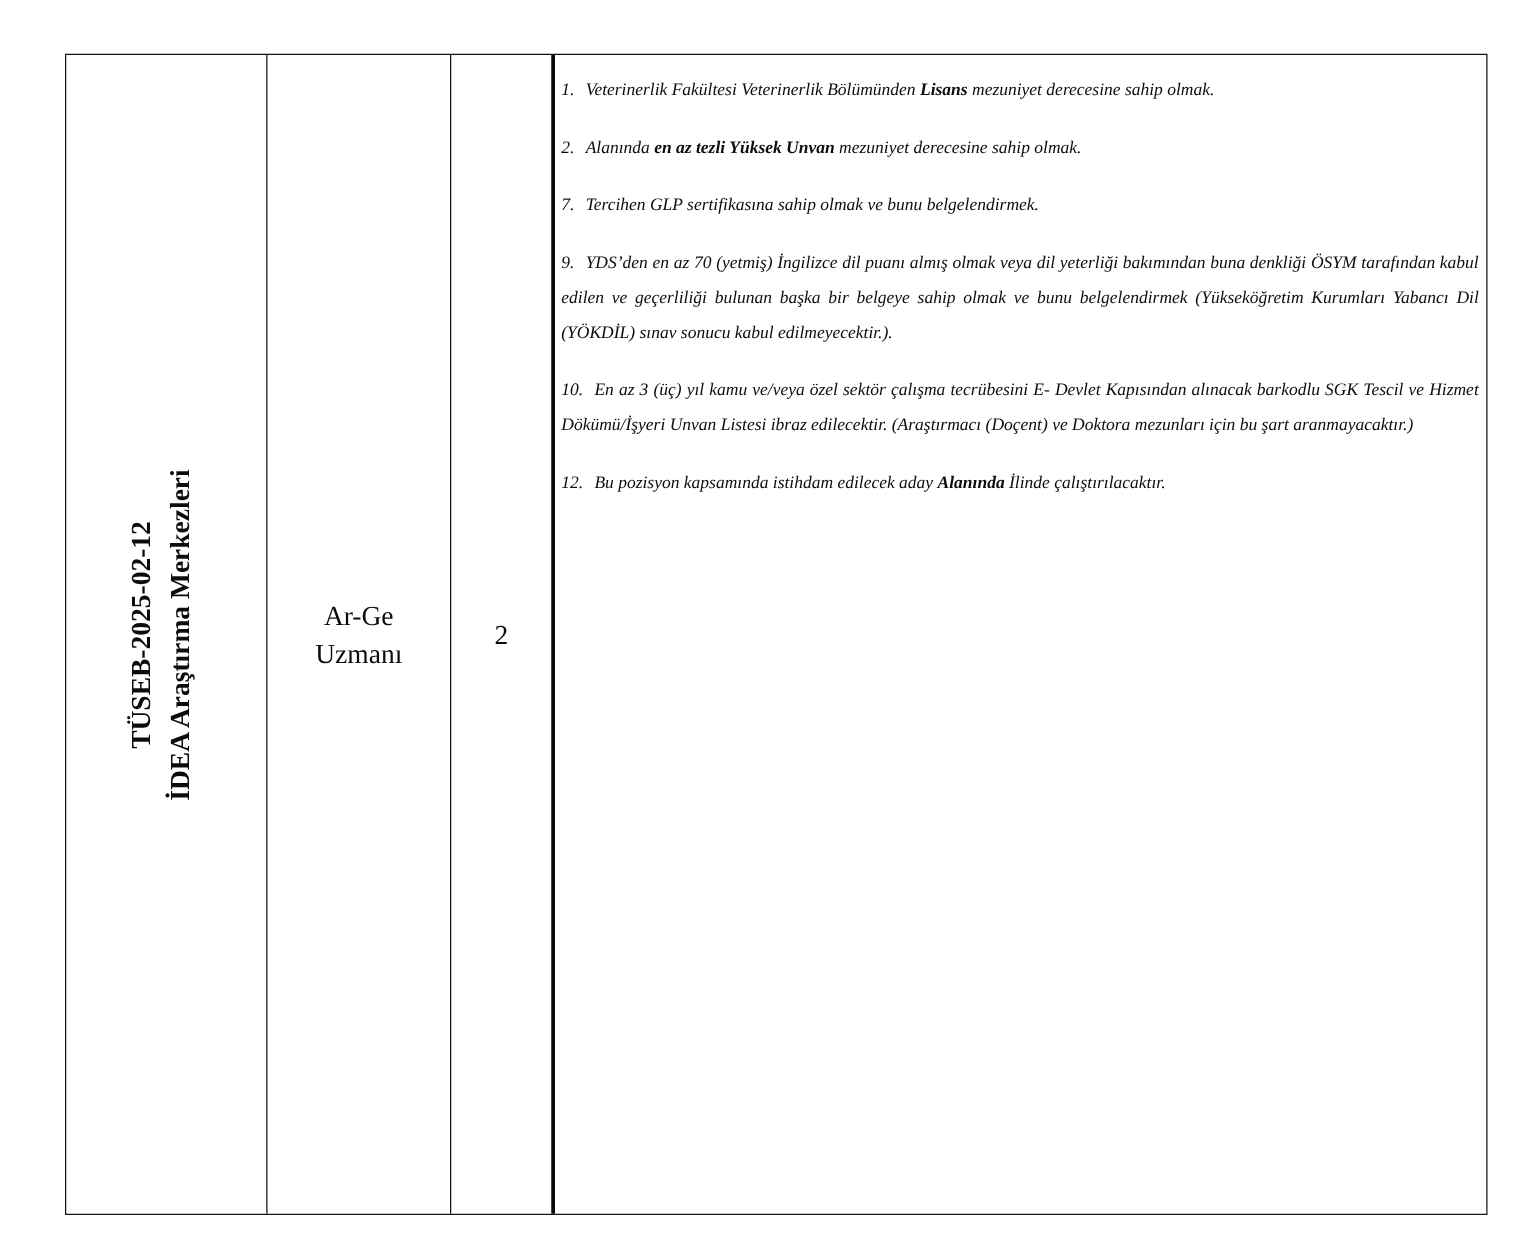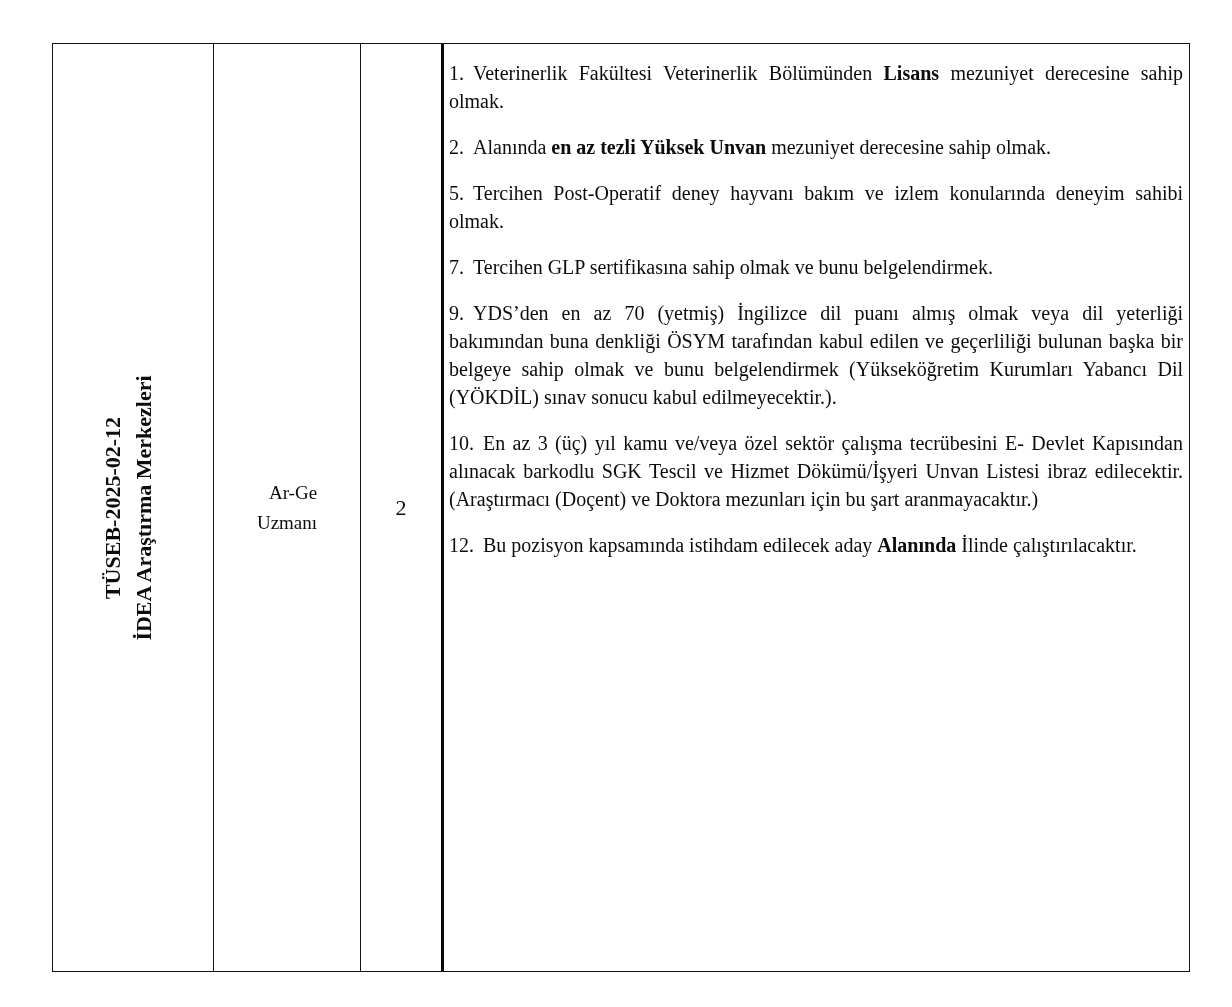--- a/index.html
+++ b/index.html
@@ -55,22 +55,22 @@
     font-weight: bold;
     font-size: 22px;
     line-height: 31px;
     white-space: nowrap;
     flex: 0 0 auto;
   }
 
   .col-position {
     width: 147px;
     border-right: 1.6px solid #141414;
-    text-align: right;
-    font-size: 19px;
+    text-align: center;
+    font-size: 22px;
     line-height: 30px;
     white-space: pre-line;
   }
 
   .col-count {
     width: 83px;
     border-right: 3.2px solid #0a0a0a;
     text-align: center;
     font-size: 22px;
   }
@@ -78,24 +78,25 @@
   .col-reqs {
     flex: 1;
     height: 100%;
     padding: 15px 6px 0 5px;
     display: block;
     overflow: hidden;
   }
 
   .req {
     margin: 0 0 18px 0;
-    font-size: 20px;
+    font-size: 14px;
     line-height: 28px;
     text-align: justify;
     color: #0c0c0c;
+    font-style: italic;
   }
 
   .req-num {
     padding-right: 9px;
   }
 
   .req .bold {
     font-weight: bold;
   }
 </style>
@@ -117,21 +118,20 @@
 Uzmanı</div>
     </div>
 
     <div class="cell col-count">
       <div>2</div>
     </div>
 
     <div class="col-reqs">
         <p class="req"><span class="req-num">1.</span><span>Veterinerlik Fakültesi Veterinerlik Bölümünden </span><span class="bold">Lisans</span><span> mezuniyet derecesine sahip olmak.</span></p>
         <p class="req"><span class="req-num">2.</span><span>Alanında </span><span class="bold">en az tezli Yüksek Unvan</span><span> mezuniyet derecesine sahip olmak.</span></p>
-        <p class="req"><span class="req-num">5.</span><span>Tercihen Post-Operatif deney hayvanı bakım ve izlem konularında deneyim sahibi olmak.</span></p>
         <p class="req"><span class="req-num">7.</span><span>Tercihen GLP sertifikasına sahip olmak ve bunu belgelendirmek.</span></p>
         <p class="req"><span class="req-num">9.</span><span>YDS’den en az 70 (yetmiş) İngilizce dil puanı almış olmak veya dil yeterliği bakımından buna denkliği ÖSYM tarafından kabul edilen ve geçerliliği bulunan başka bir belgeye sahip olmak ve bunu belgelendirmek (Yükseköğretim Kurumları Yabancı Dil (YÖKDİL) sınav sonucu kabul edilmeyecektir.).</span></p>
         <p class="req"><span class="req-num">10.</span><span>En az 3 (üç) yıl kamu ve/veya özel sektör çalışma tecrübesini E- Devlet Kapısından alınacak barkodlu SGK Tescil ve Hizmet Dökümü/İşyeri Unvan Listesi ibraz edilecektir. (Araştırmacı (Doçent) ve Doktora mezunları için bu şart aranmayacaktır.)</span></p>
         <p class="req"><span class="req-num">12.</span><span>Bu pozisyon kapsamında istihdam edilecek aday </span><span class="bold">Alanında</span><span> İlinde çalıştırılacaktır.</span></p>
       </div>
 
   </div>
 </div>
 
 </body></html>

